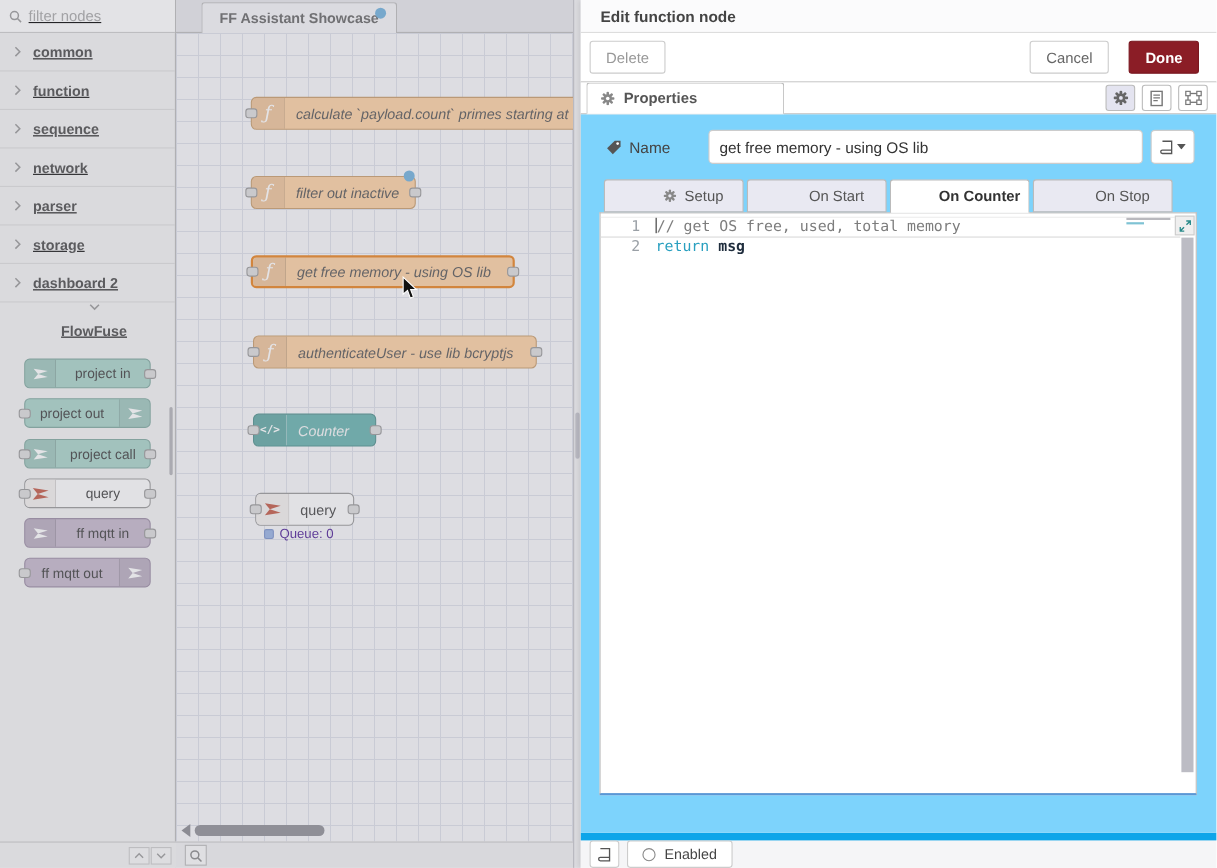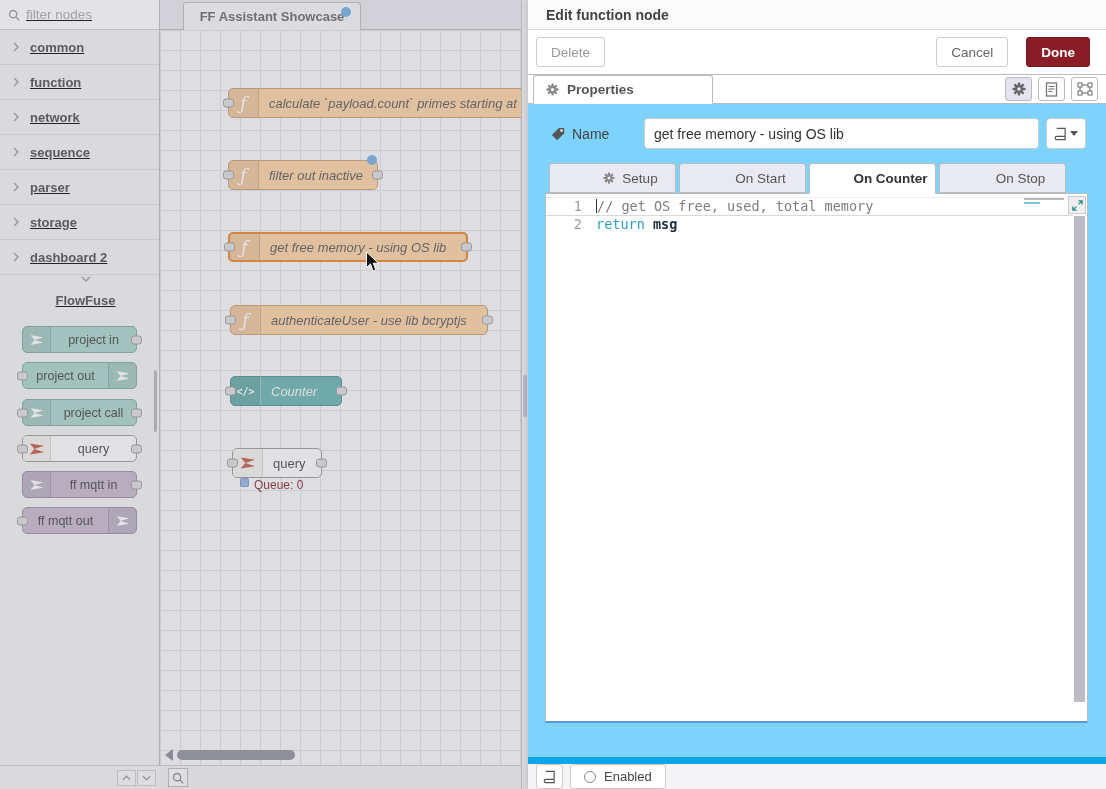--- a/index.html
+++ b/index.html
@@ -31,21 +31,21 @@
   .changed-dot { position:absolute; width:10px; height:10px; border-radius:50%; }
   .flow-tab .changed-dot { right:9px; top:4px; }
   .canvas { position:absolute; left:0; top:30px; width:361px; height:735px; background-color:#f7f7fa;
     background-image:linear-gradient(#dcdfe8 1px, transparent 1px), linear-gradient(90deg,#dcdfe8 1px, transparent 1px);
     background-size:20px 20px; }
   .ws-node { position:absolute; height:30px; border-radius:5px; border:1px solid #c89d6b; display:flex; align-items:center; font-size:13px; font-style:italic; color:#555; }
   .ws-node .body { flex:1; padding:0 10px; white-space:nowrap; overflow:hidden; }
   .ws-icon { width:30px; height:100%; display:flex; align-items:center; justify-content:center; background:rgba(0,0,0,0.06); border-right:1px solid rgba(0,0,0,0.12); border-radius:4px 0 0 4px; }
   .fn-glyph { font-family:"DejaVu Serif", serif; font-style:italic; font-size:17px; color:#fff; }
   .code-glyph { font-family:"DejaVu Sans Mono", monospace; font-style:normal; font-size:10px; font-weight:bold; color:#fff; }
-  .ws-status { position:absolute; display:flex; align-items:flex-start; gap:5px; font-size:12px; color:#7f1d1d; font-style:normal; }
+  .ws-status { position:absolute; display:flex; align-items:center; gap:5px; font-size:12px; color:#4c1d95; font-style:normal; }
   .status-square { width:9px; height:9px; border-radius:2px; border:1px solid #7a93cc; }
   .hscroll-arrow { position:absolute; left:5px; top:749px; width:0; height:0; border-top:6px solid transparent; border-bottom:6px solid transparent; border-right:8px solid #8a8a90; }
   .hscroll-thumb { position:absolute; left:17px; top:750px; width:118px; height:10px; background:#8f8f96; border-radius:5px; }
   .ws-footer { position:absolute; left:0; bottom:0; width:100%; height:24px; background:#f0f0f2; border-top:1px solid #ccc; display:flex; align-items:center; padding-left:8px; }
   .zoom-btn { width:20px; height:19px; border:1px solid #bbb; background:#fafafa; display:flex; align-items:center; justify-content:center; cursor:pointer; }
 
   
   #separator { position:absolute; left:521px; top:0; width:7px; height:789px; background:#f4f4f6; border-left:1px solid #c2c2c8; }
   #separator .handle { position:absolute; left:1px; top:375px; width:4px; height:42px; background:#c6c6ce; border-radius:2px; }
 
@@ -120,27 +120,27 @@
     <div class="pal-cat">
       <svg width="8" height="10" viewBox="0 0 8 10">
           <path d="M2 1 L6 5 L2 9" fill="none" stroke="#999" stroke-width="1.4"></path>
         </svg>
       <span class="lbl">function</span>
     </div>
     <div class="pal-cat">
       <svg width="8" height="10" viewBox="0 0 8 10">
           <path d="M2 1 L6 5 L2 9" fill="none" stroke="#999" stroke-width="1.4"></path>
         </svg>
+      <span class="lbl">sequence</span>
+    </div>
+    <div class="pal-cat">
+      <svg width="8" height="10" viewBox="0 0 8 10">
+          <path d="M2 1 L6 5 L2 9" fill="none" stroke="#999" stroke-width="1.4"></path>
+        </svg>
       <span class="lbl">network</span>
-    </div>
-    <div class="pal-cat">
-      <svg width="8" height="10" viewBox="0 0 8 10">
-          <path d="M2 1 L6 5 L2 9" fill="none" stroke="#999" stroke-width="1.4"></path>
-        </svg>
-      <span class="lbl">sequence</span>
     </div>
     <div class="pal-cat">
       <svg width="8" height="10" viewBox="0 0 8 10">
           <path d="M2 1 L6 5 L2 9" fill="none" stroke="#999" stroke-width="1.4"></path>
         </svg>
       <span class="lbl">parser</span>
     </div>
     <div class="pal-cat">
       <svg width="8" height="10" viewBox="0 0 8 10">
           <path d="M2 1 L6 5 L2 9" fill="none" stroke="#999" stroke-width="1.4"></path>

